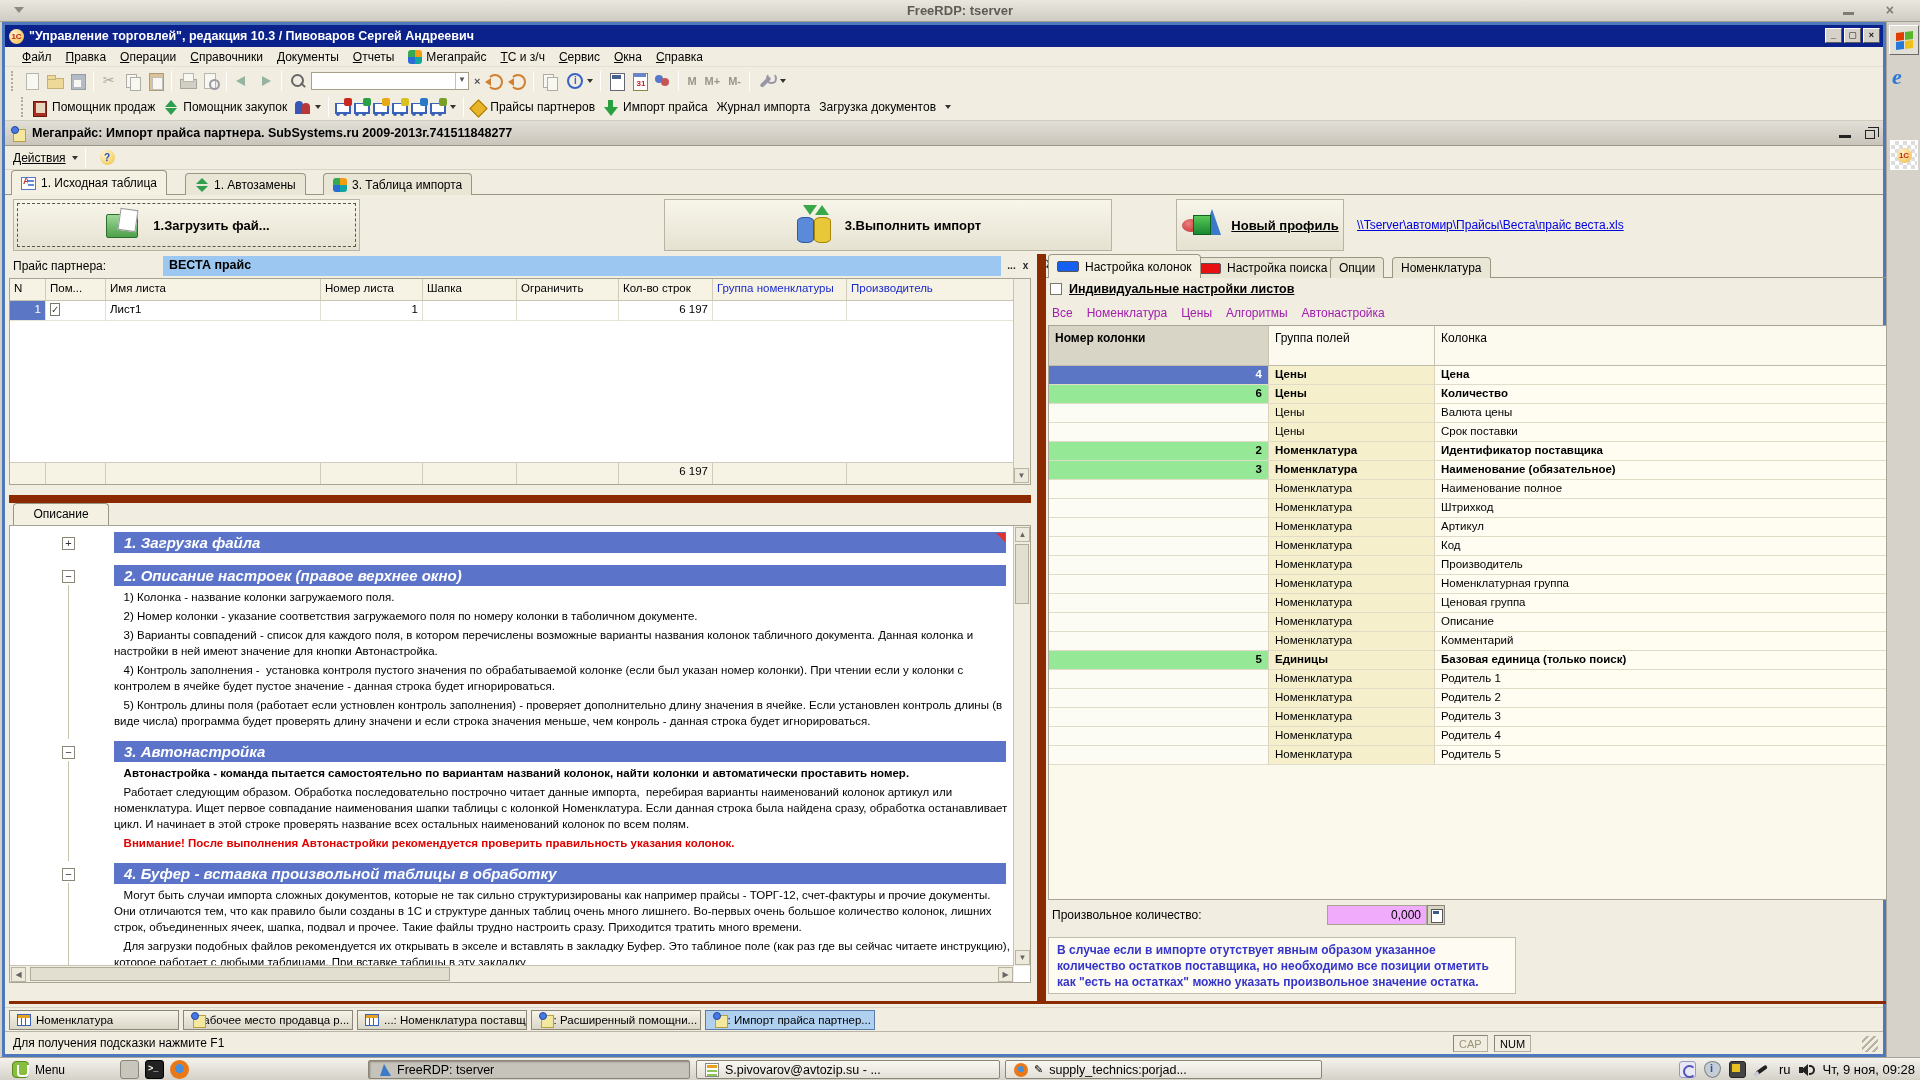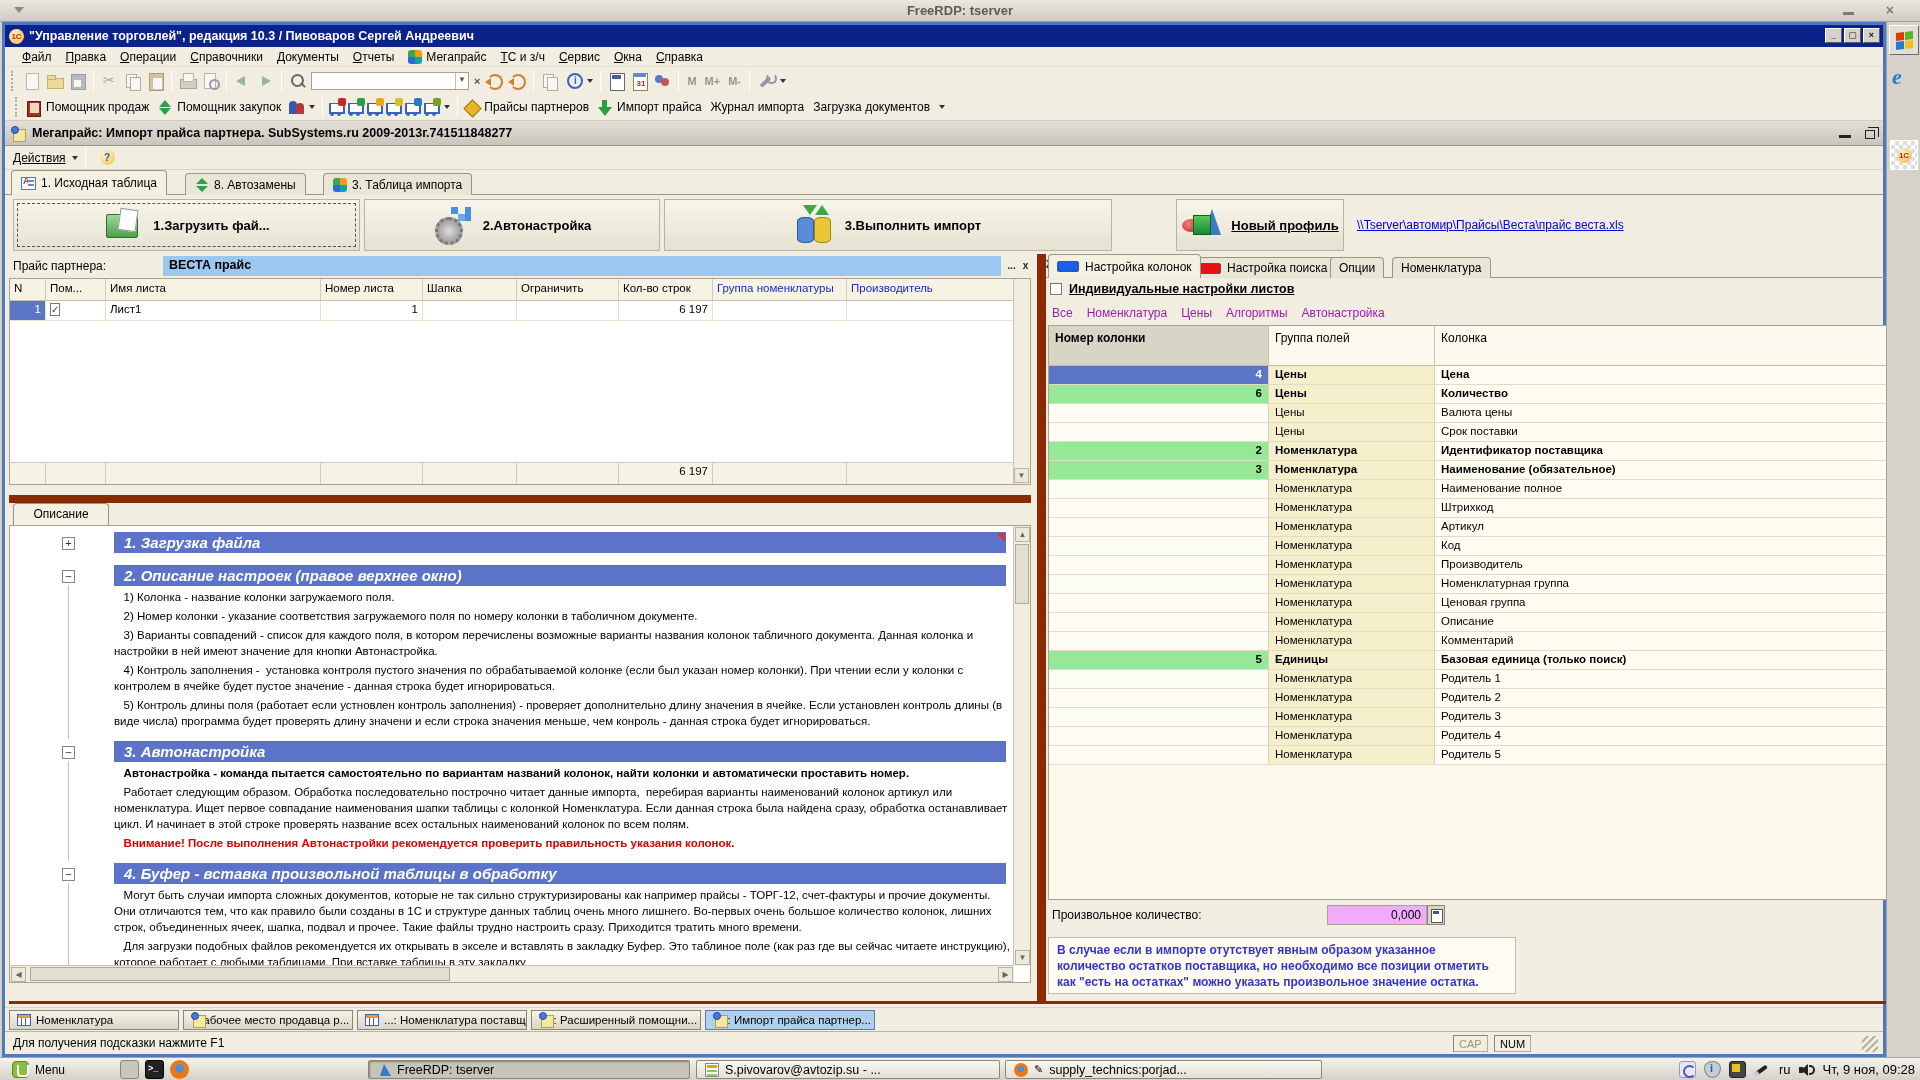--- a/index.html
+++ b/index.html
@@ -25,21 +25,21 @@
 .wb{width:17px;height:15px;background:#D6D2C9;border:1px solid #fff;border-right-color:#5a5a5a;border-bottom-color:#5a5a5a;font-size:9px;line-height:13px;text-align:center;font-weight:bold;color:#111;}
 
 
 .menubar{left:0;top:22px;width:1878px;height:20px;display:flex;align-items:center;padding-left:10px;border-bottom:1px solid #E4E1D4;}
 .menu-item{padding:2px 7px;white-space:nowrap;cursor:default;display:flex;align-items:center;gap:4px;}
 .mega-logo{display:inline-grid;grid-template-columns:7px 7px;grid-template-rows:7px 7px;border-radius:3px;overflow:hidden;}
 .mega-logo i{display:block;}
 
 
 .toolbar1{left:0;top:42px;width:1878px;height:27px;display:flex;align-items:center;padding-left:4px;}
-.toolbar2{left:0;top:69px;width:1878px;height:27px;display:flex;align-items:center;padding-left:8px;border-bottom:1px solid #CFCBBD;}
+.toolbar2{left:0;top:69px;width:1878px;height:27px;display:flex;align-items:center;padding-left:14px;border-bottom:1px solid #CFCBBD;}
 .grip{width:4px;height:20px;border-left:2px dotted #AFAB9D;margin:0 5px 0 2px;}
 .tsep{width:1px;height:20px;background:#BDB9AB;border-right:1px solid #fff;margin:0 4px;}
 .ti{width:21px;height:20px;display:inline-block;position:relative;margin:0 1px;opacity:.55;}
 .ti.on{opacity:1;}
 .ti-new::before{content:'';position:absolute;left:5px;top:2px;width:11px;height:15px;background:#fff;border:1px solid #8a8a8a;}
 .ti-open::before{content:'';position:absolute;left:3px;top:7px;width:15px;height:9px;background:#EEC95E;border:1px solid #A08020;}
 .ti-open::after{content:'';position:absolute;left:3px;top:4px;width:7px;height:3px;background:#EEC95E;border:1px solid #A08020;}
 .ti-save::before{content:'';position:absolute;left:4px;top:3px;width:13px;height:14px;background:#8193AE;border:1px solid #4A5A74;}
 .ti-save::after{content:'';position:absolute;left:7px;top:9px;width:7px;height:7px;background:#fff;}
 .ti-cut::before{content:'✂';position:absolute;left:4px;top:1px;font-size:14px;color:#666;}
@@ -437,41 +437,37 @@
       <span class="helpico">?</span>
     </div>
 
     <div class="wc maintabs">
       <span class="mtab act" style="left:6px;">
         <span class="tabico1"></span>
         <span>1. Исходная таблица</span>
       </span>
       <span class="mtab in" style="left:180px;">
         <span class="tabico2"></span>
-        <span>8. Автозамены</span>
+        <span>1. Автозамены</span>
       </span>
       <span class="mtab in" style="left:318px;">
         <span class="mega-logo">
             <i style="background:#34a853"></i>
             <i style="background:#f39c12"></i>
             <i style="background:#2b6cd4"></i>
             <i style="background:#12a5a0"></i>
           </span>
         <span>3. Таблица импорта</span>
       </span>
     </div>
 
     <div class="bigbtn" style="left:8px;width:347px;">
       <span class="dash"></span>
       <span class="bico b-folder"></span>
       <span>1.Загрузить фай...</span>
-    </div>
-    <div class="bigbtn" style="left:359px;width:296px;">
-      <span class="bico b-gear"></span>
-      <span>2.Автонастройка</span>
     </div>
     <div class="bigbtn" style="left:659px;width:448px;">
       <span class="bico b-db">
           <i></i>
           <b></b>
         </span>
       <span>3.Выполнить импорт</span>
     </div>
     <div class="bigbtn" style="left:1171px;width:168px;">
       <span class="bico b-new">

